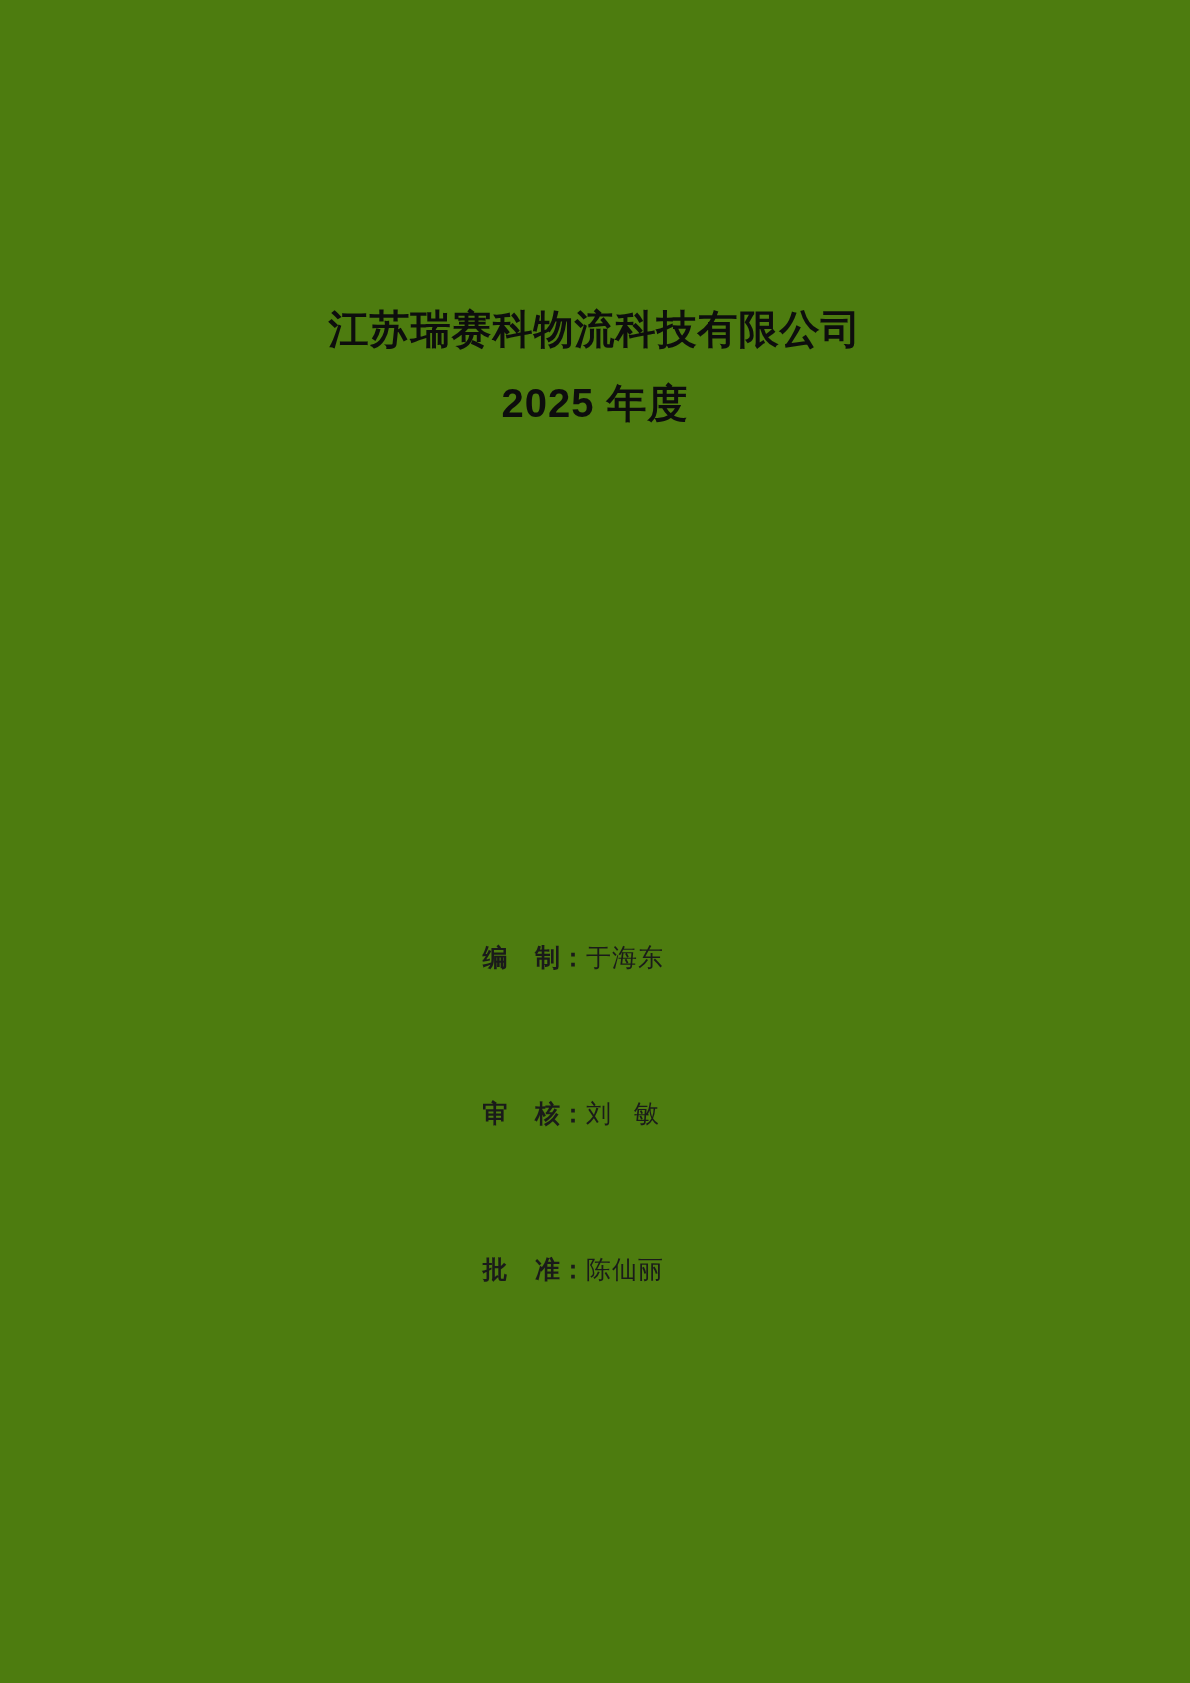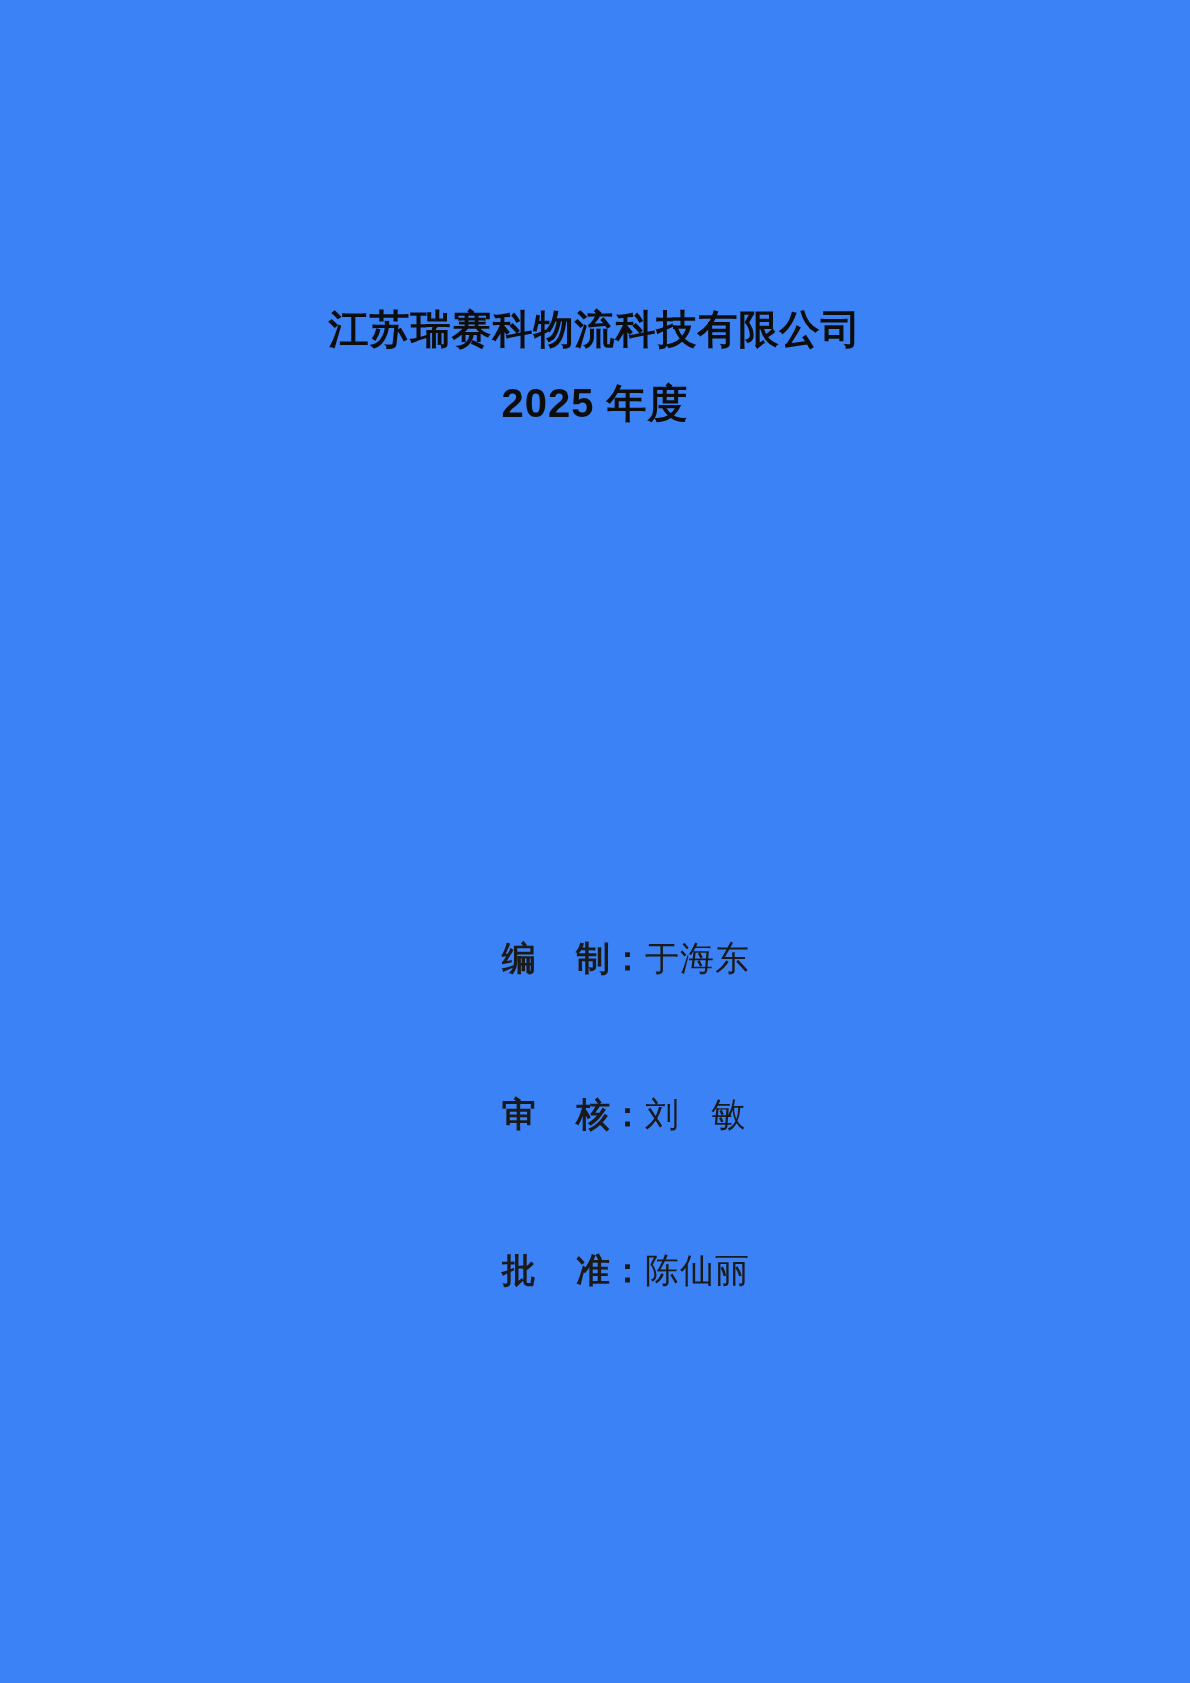--- a/index.html
+++ b/index.html
@@ -4,21 +4,21 @@
 <style>
   html, body {
     margin: 0;
     padding: 0;
     background: #ffffff;
   }
   .page {
     position: relative;
     width: 1190px;
     height: 1683px;
-    background: #3b82f6;
+    background: #4d7c0f;
     margin: 0 auto;
     overflow: hidden;
     font-family: "Liberation Serif", serif;
     color: #101010;
   }
   .title-block {
     position: absolute;
     top: 292px;
     left: 0;
     width: 1190px;
@@ -38,22 +38,22 @@
     font-weight: bold;
   }
   .meta-block {
     position: absolute;
     top: 880px;
     left: 445px;
     width: 560px;
     text-align: left;
   }
   .meta-row {
-    font-family: Liberation Sans, sans-serif;
-    font-size: 34px;
+    font-family: Liberation Serif, serif;
+    font-size: 25px;
     line-height: 52px;
     color: #1a1a1a;
     white-space: pre;
   }
   .meta-label {
     font-weight: bold;
     letter-spacing: 0.5px;
   }
   .meta-value {
     font-weight: normal;

